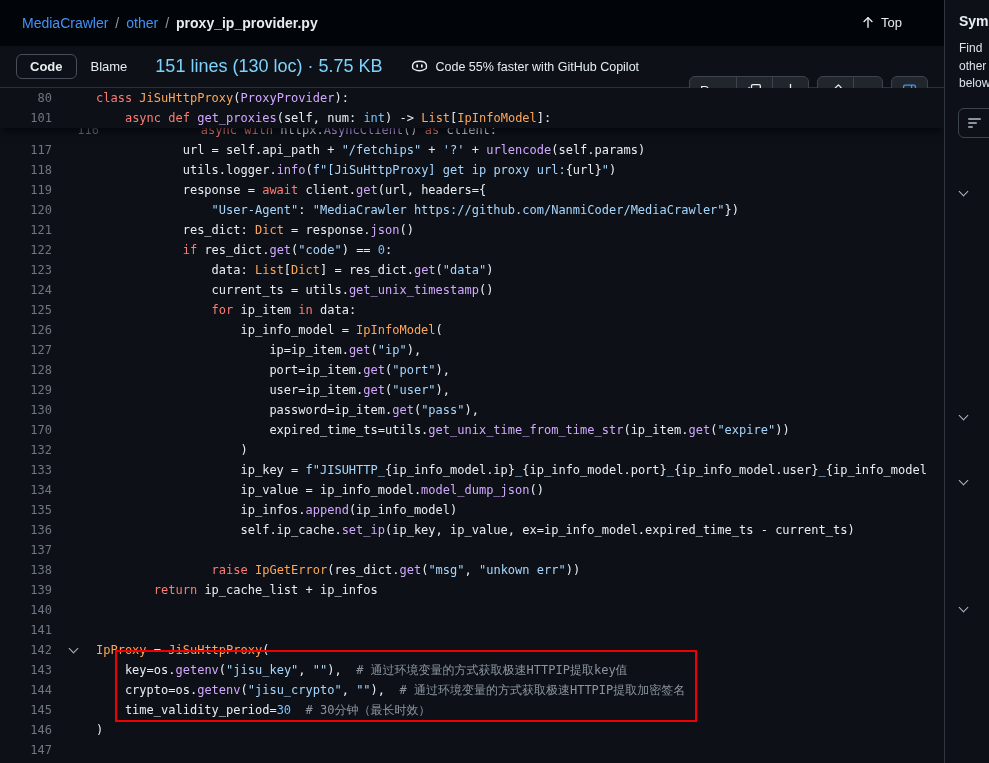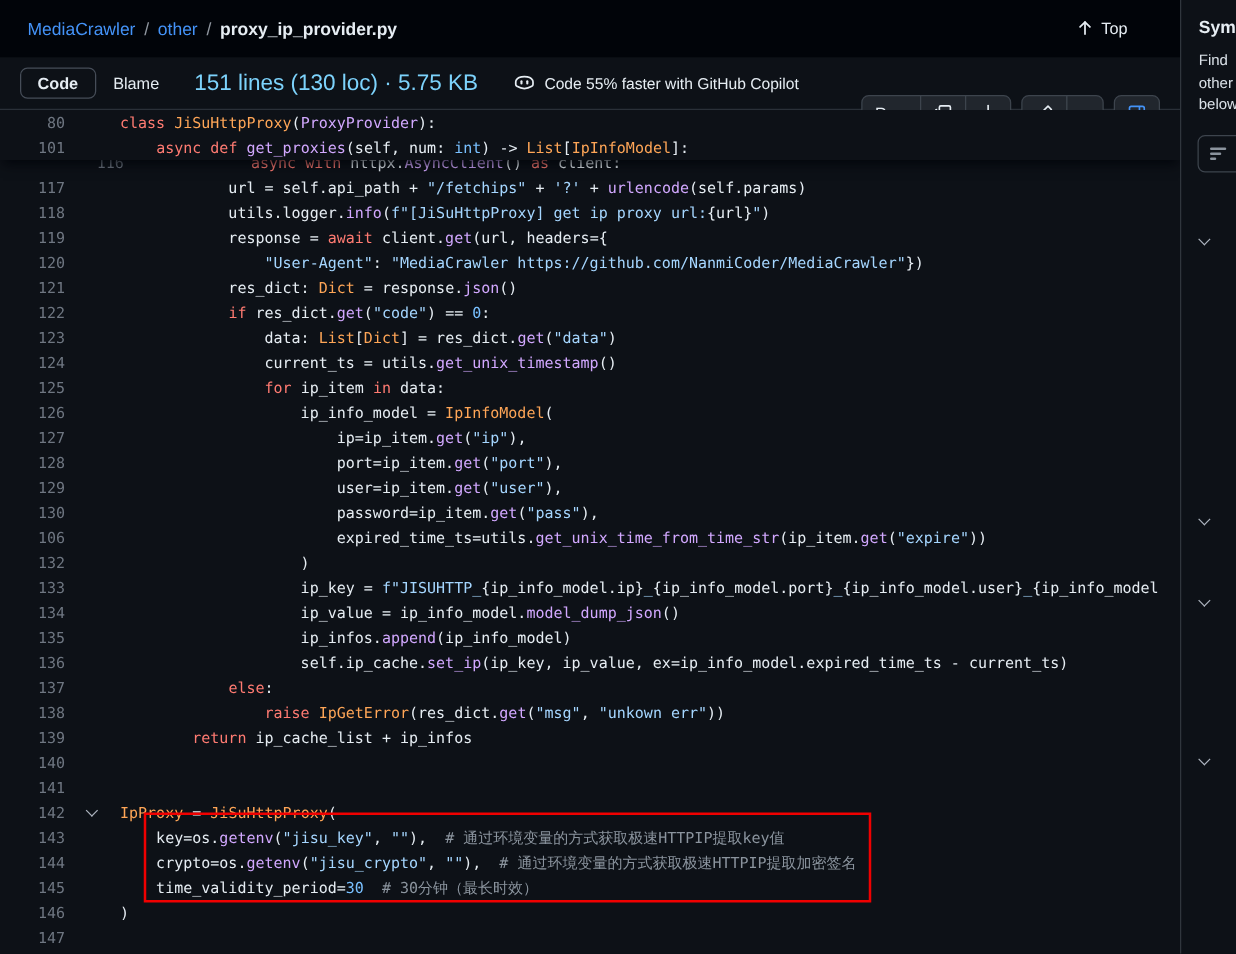--- a/index.html
+++ b/index.html
@@ -172,27 +172,27 @@
           <div class="row"><span class="ln">121</span><span class="fold"></span><span class="codetext"><span class="tk-pl">            res_dict: </span><span class="tk-cl">Dict</span><span class="tk-pl"> = response.</span><span class="tk-fn">json</span><span class="tk-pl">()</span></span></div>
           <div class="row"><span class="ln">122</span><span class="fold"></span><span class="codetext"><span class="tk-pl">            </span><span class="tk-k">if</span><span class="tk-pl"> res_dict.</span><span class="tk-fn">get</span><span class="tk-pl">(</span><span class="tk-s">"code"</span><span class="tk-pl">) == </span><span class="tk-n">0</span><span class="tk-pl">:</span></span></div>
           <div class="row"><span class="ln">123</span><span class="fold"></span><span class="codetext"><span class="tk-pl">                data: </span><span class="tk-cl">List</span><span class="tk-pl">[</span><span class="tk-cl">Dict</span><span class="tk-pl">] = res_dict.</span><span class="tk-fn">get</span><span class="tk-pl">(</span><span class="tk-s">"data"</span><span class="tk-pl">)</span></span></div>
           <div class="row"><span class="ln">124</span><span class="fold"></span><span class="codetext"><span class="tk-pl">                current_ts = utils.</span><span class="tk-fn">get_unix_timestamp</span><span class="tk-pl">()</span></span></div>
           <div class="row"><span class="ln">125</span><span class="fold"></span><span class="codetext"><span class="tk-pl">                </span><span class="tk-k">for</span><span class="tk-pl"> ip_item </span><span class="tk-k">in</span><span class="tk-pl"> data:</span></span></div>
           <div class="row"><span class="ln">126</span><span class="fold"></span><span class="codetext"><span class="tk-pl">                    ip_info_model = </span><span class="tk-cl">IpInfoModel</span><span class="tk-pl">(</span></span></div>
           <div class="row"><span class="ln">127</span><span class="fold"></span><span class="codetext"><span class="tk-pl">                        ip=ip_item.</span><span class="tk-fn">get</span><span class="tk-pl">(</span><span class="tk-s">"ip"</span><span class="tk-pl">),</span></span></div>
           <div class="row"><span class="ln">128</span><span class="fold"></span><span class="codetext"><span class="tk-pl">                        port=ip_item.</span><span class="tk-fn">get</span><span class="tk-pl">(</span><span class="tk-s">"port"</span><span class="tk-pl">),</span></span></div>
           <div class="row"><span class="ln">129</span><span class="fold"></span><span class="codetext"><span class="tk-pl">                        user=ip_item.</span><span class="tk-fn">get</span><span class="tk-pl">(</span><span class="tk-s">"user"</span><span class="tk-pl">),</span></span></div>
           <div class="row"><span class="ln">130</span><span class="fold"></span><span class="codetext"><span class="tk-pl">                        password=ip_item.</span><span class="tk-fn">get</span><span class="tk-pl">(</span><span class="tk-s">"pass"</span><span class="tk-pl">),</span></span></div>
-          <div class="row"><span class="ln">106</span><span class="fold"></span><span class="codetext"><span class="tk-pl">                        expired_time_ts=utils.</span><span class="tk-fn">get_unix_time_from_time_str</span><span class="tk-pl">(ip_item.</span><span class="tk-fn">get</span><span class="tk-pl">(</span><span class="tk-s">"expire"</span><span class="tk-pl">))</span></span></div>
+          <div class="row"><span class="ln">170</span><span class="fold"></span><span class="codetext"><span class="tk-pl">                        expired_time_ts=utils.</span><span class="tk-fn">get_unix_time_from_time_str</span><span class="tk-pl">(ip_item.</span><span class="tk-fn">get</span><span class="tk-pl">(</span><span class="tk-s">"expire"</span><span class="tk-pl">))</span></span></div>
           <div class="row"><span class="ln">132</span><span class="fold"></span><span class="codetext"><span class="tk-pl">                    )</span></span></div>
           <div class="row"><span class="ln">133</span><span class="fold"></span><span class="codetext"><span class="tk-pl">                    ip_key = </span><span class="tk-s">f"JISUHTTP_</span><span class="tk-pl">{ip_info_model.ip}</span><span class="tk-s">_</span><span class="tk-pl">{ip_info_model.port}</span><span class="tk-s">_</span><span class="tk-pl">{ip_info_model.user}</span><span class="tk-s">_</span><span class="tk-pl">{ip_info_model</span></span></div>
           <div class="row"><span class="ln">134</span><span class="fold"></span><span class="codetext"><span class="tk-pl">                    ip_value = ip_info_model.</span><span class="tk-fn">model_dump_json</span><span class="tk-pl">()</span></span></div>
           <div class="row"><span class="ln">135</span><span class="fold"></span><span class="codetext"><span class="tk-pl">                    ip_infos.</span><span class="tk-fn">append</span><span class="tk-pl">(ip_info_model)</span></span></div>
           <div class="row"><span class="ln">136</span><span class="fold"></span><span class="codetext"><span class="tk-pl">                    self.ip_cache.</span><span class="tk-fn">set_ip</span><span class="tk-pl">(ip_key, ip_value, ex=ip_info_model.expired_time_ts - current_ts)</span></span></div>
-          <div class="row"><span class="ln">137</span><span class="fold"></span><span class="codetext"><span class="tk-pl">            </span><span class="tk-k">else</span><span class="tk-pl">:</span></span></div>
+          <div class="row"><span class="ln">137</span><span class="fold"></span></div>
           <div class="row"><span class="ln">138</span><span class="fold"></span><span class="codetext"><span class="tk-pl">                </span><span class="tk-k">raise</span><span class="tk-pl"> </span><span class="tk-cl">IpGetError</span><span class="tk-pl">(res_dict.</span><span class="tk-fn">get</span><span class="tk-pl">(</span><span class="tk-s">"msg"</span><span class="tk-pl">, </span><span class="tk-s">"unkown err"</span><span class="tk-pl">))</span></span></div>
           <div class="row"><span class="ln">139</span><span class="fold"></span><span class="codetext"><span class="tk-pl">        </span><span class="tk-k">return</span><span class="tk-pl"> ip_cache_list + ip_infos</span></span></div>
           <div class="row"><span class="ln">140</span><span class="fold"></span><span class="codetext"></span></div>
           <div class="row"><span class="ln">141</span><span class="fold"></span><span class="codetext"></span></div>
           <div class="row"><span class="ln">142</span><span class="fold"><span class="chev"></span></span><span class="codetext"><span class="tk-cl">IpProxy</span><span class="tk-pl"> = </span><span class="tk-cl">JiSuHttpProxy</span><span class="tk-pl">(</span></span></div>
           <div class="row"><span class="ln">143</span><span class="fold"></span><span class="codetext"><span class="tk-pl">    key=os.</span><span class="tk-fn">getenv</span><span class="tk-pl">(</span><span class="tk-s">"jisu_key"</span><span class="tk-pl">, </span><span class="tk-s">""</span><span class="tk-pl">),  </span><span class="tk-c"># 通过环境变量的方式获取极速HTTPIP提取key值</span></span></div>
           <div class="row"><span class="ln">144</span><span class="fold"></span><span class="codetext"><span class="tk-pl">    crypto=os.</span><span class="tk-fn">getenv</span><span class="tk-pl">(</span><span class="tk-s">"jisu_crypto"</span><span class="tk-pl">, </span><span class="tk-s">""</span><span class="tk-pl">),  </span><span class="tk-c"># 通过环境变量的方式获取极速HTTPIP提取加密签名</span></span></div>
           <div class="row"><span class="ln">145</span><span class="fold"></span><span class="codetext"><span class="tk-pl">    time_validity_period=</span><span class="tk-n">30</span><span class="tk-pl">  </span><span class="tk-c"># 30分钟（最长时效）</span></span></div>
           <div class="row"><span class="ln">146</span><span class="fold"></span><span class="codetext"><span class="tk-pl">)</span></span></div>
           <div class="row"><span class="ln">147</span><span class="fold"></span><span class="codetext"></span></div>

